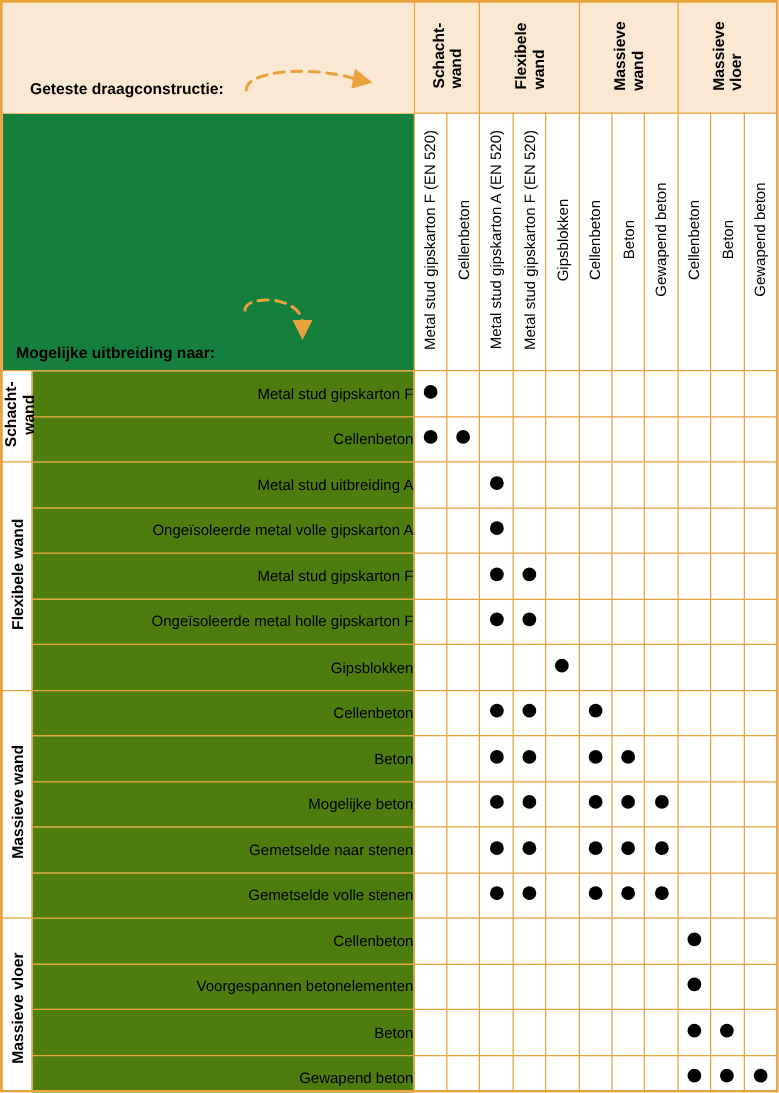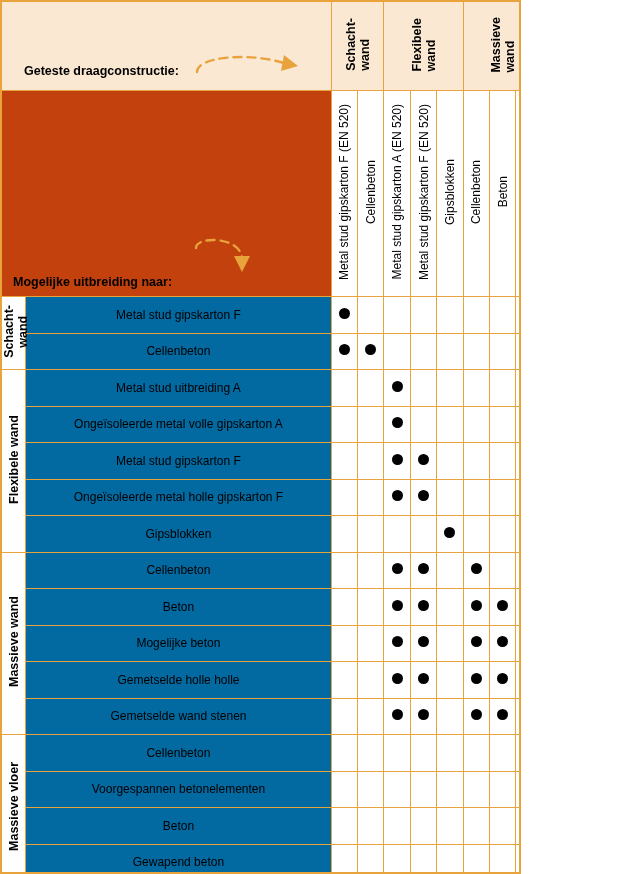--- a/index.html
+++ b/index.html
@@ -6,21 +6,21 @@
     margin: 0;
     padding: 0;
     background: #ffffff;
   }
   body {
     font-family: "Liberation Sans", sans-serif;
     color: #000000;
   }
   #sheet {
     position: relative;
-    width: 521px;
+    width: 623px;
     height: 874px;
     overflow: hidden;
   }
   table.matrix {
     border-collapse: collapse;
     table-layout: fixed;
     width: 621px;
     margin: 1px;
   }
   table.matrix td, table.matrix th {
@@ -52,21 +52,21 @@
     writing-mode: vertical-rl;
     transform: rotate(180deg);
     font-weight: bold;
     font-size: 12.5px;
     line-height: 1.12;
     display: inline-block;
     text-align: left;
     white-space: pre-line;
   }
   .corner-bottom {
-    background: #c2410c;
+    background: #15803d;
     position: relative;
     height: 205px;
     text-align: right;
   }
   .corner-bottom .caption {
     position: absolute;
     left: 11px;
     bottom: 7px;
     font-size: 12.5px;
     font-weight: bold;
@@ -96,25 +96,25 @@
     writing-mode: vertical-rl;
     transform: rotate(180deg);
     font-weight: bold;
     font-size: 12.5px;
     line-height: 1.12;
     white-space: pre-line;
     display: inline-block;
     text-align: center;
   }
   .row-label {
-    text-align: center;
+    text-align: right;
     padding-left: 11px;
     font-size: 12.5px;
     height: 35.5px;
-    background: #0369a1;
+    background: #4d7c0f;
   }
   .cell {
     text-align: center;
     vertical-align: middle;
     background: #ffffff;
   }
   .dot {
     display: inline-block;
     width: 11px;
     height: 11px;
@@ -343,35 +343,35 @@
           <td class="cell"><span class="dot"></span></td>
           <td class="cell"></td>
           <td class="cell"><span class="dot"></span></td>
           <td class="cell"><span class="dot"></span></td>
           <td class="cell"><span class="dot"></span></td>
           <td class="cell"></td>
           <td class="cell"></td>
           <td class="cell"></td>
         </tr>
         <tr>
-          <td class="row-label">Gemetselde holle holle</td>
-          <td class="cell"></td>
-          <td class="cell"></td>
-          <td class="cell"><span class="dot"></span></td>
-          <td class="cell"><span class="dot"></span></td>
-          <td class="cell"></td>
-          <td class="cell"><span class="dot"></span></td>
-          <td class="cell"><span class="dot"></span></td>
-          <td class="cell"><span class="dot"></span></td>
-          <td class="cell"></td>
-          <td class="cell"></td>
-          <td class="cell"></td>
-        </tr>
-        <tr>
-          <td class="row-label">Gemetselde wand stenen</td>
+          <td class="row-label">Gemetselde naar stenen</td>
+          <td class="cell"></td>
+          <td class="cell"></td>
+          <td class="cell"><span class="dot"></span></td>
+          <td class="cell"><span class="dot"></span></td>
+          <td class="cell"></td>
+          <td class="cell"><span class="dot"></span></td>
+          <td class="cell"><span class="dot"></span></td>
+          <td class="cell"><span class="dot"></span></td>
+          <td class="cell"></td>
+          <td class="cell"></td>
+          <td class="cell"></td>
+        </tr>
+        <tr>
+          <td class="row-label">Gemetselde volle stenen</td>
           <td class="cell"></td>
           <td class="cell"></td>
           <td class="cell"><span class="dot"></span></td>
           <td class="cell"><span class="dot"></span></td>
           <td class="cell"></td>
           <td class="cell"><span class="dot"></span></td>
           <td class="cell"><span class="dot"></span></td>
           <td class="cell"><span class="dot"></span></td>
           <td class="cell"></td>
           <td class="cell"></td>

